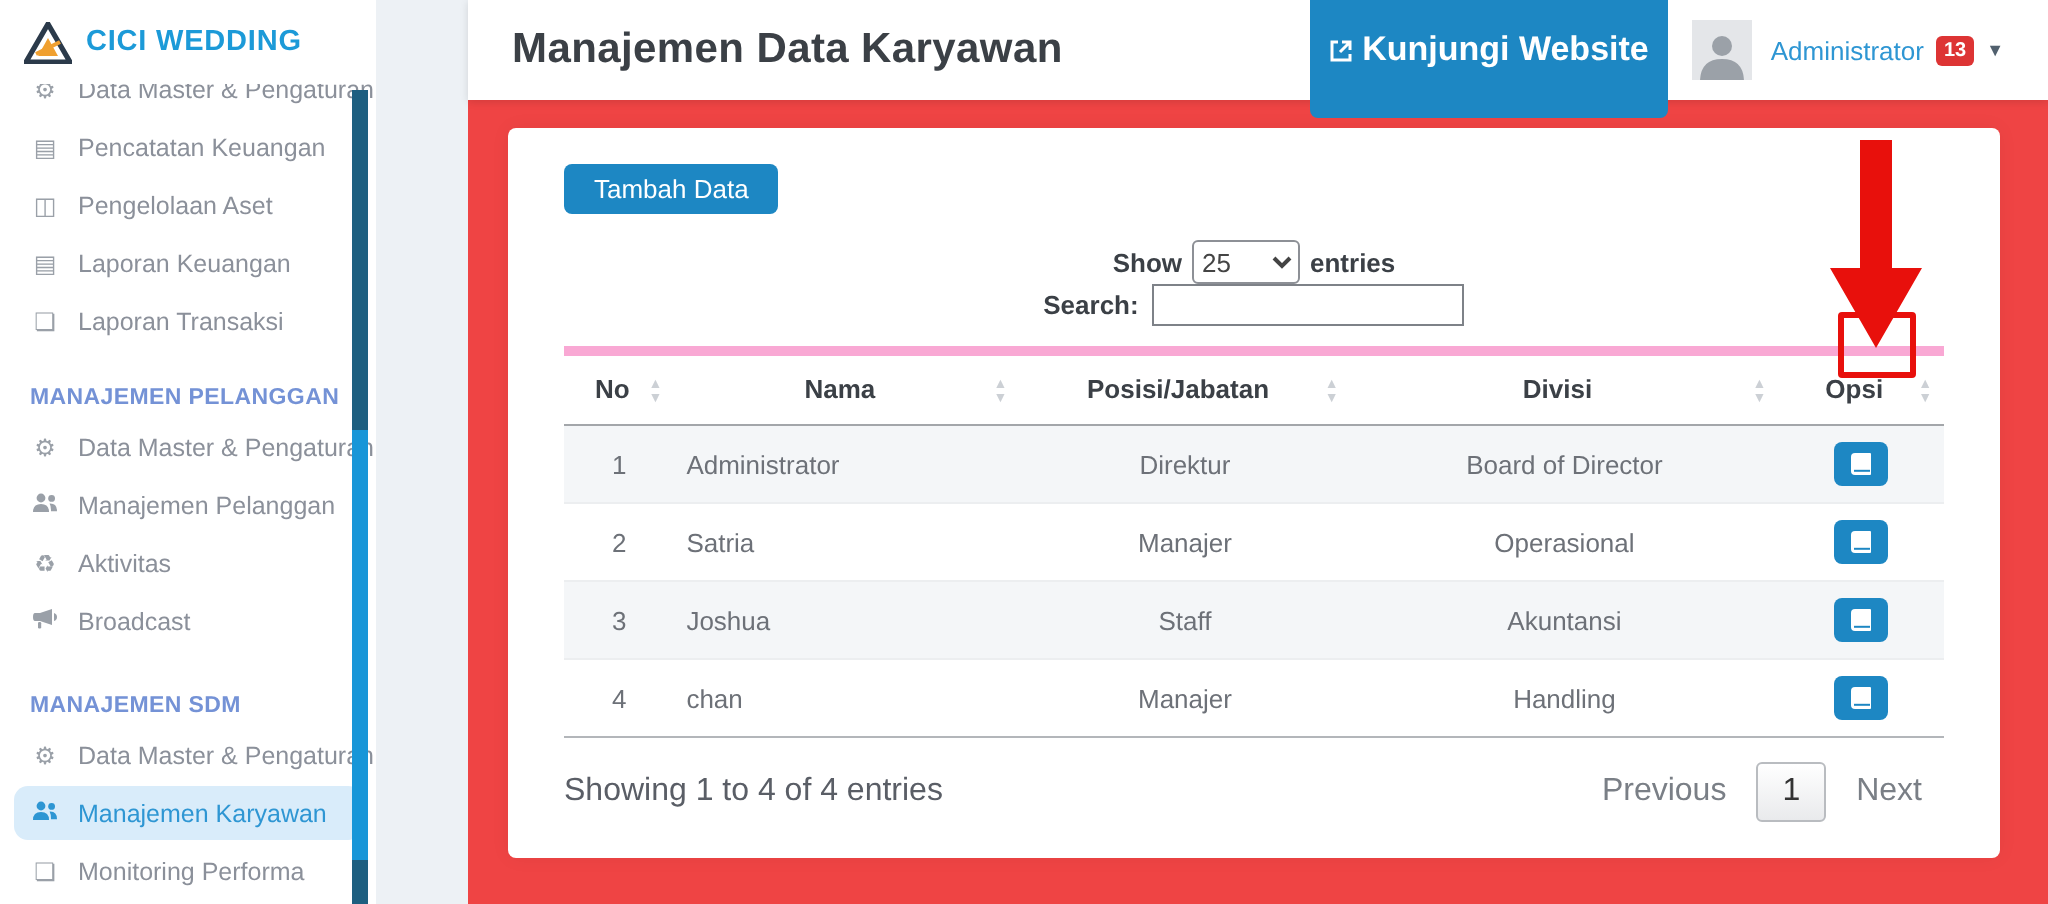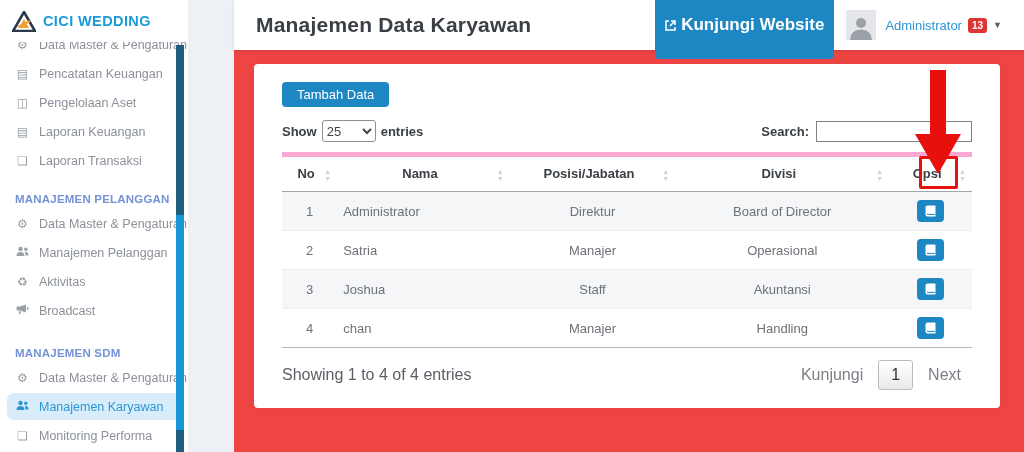--- a/index.html
+++ b/index.html
@@ -27,21 +27,21 @@
   .topbar { height:50px; background:#fff; box-shadow:0 1px 4px rgba(0,0,0,.12); display:flex; align-items:center; padding:0 22px; position:relative; z-index:2; }
   .page-title { font-size:21px; font-weight:bold; color:#3b4046; letter-spacing:.2px; flex:1; }
   .visit-btn { background:#1d87c3; color:#fff; font-size:17px; font-weight:bold; padding:24px 10px; border-radius:4px; border:none; display:flex; align-items:center; gap:5px; cursor:pointer; font-family:"Liberation Sans",sans-serif;text-align:center; }
   .avatar { width:30px; height:30px; background:#e4e6e9; margin-left:12px; display:flex; align-items:flex-end; justify-content:center; overflow:hidden; cursor:pointer; }
   .user-name { color:#2e96d3; font-size:13px; margin-left:9px; cursor:pointer; }
   .user-badge { background:#dd3434; color:#fff; font-size:10px; font-weight:bold; border-radius:3px; padding:2px 4px; margin-left:6px; }
   .user-caret { color:#51606e; font-size:9px; margin-left:6px; cursor:pointer; }
 
   .card { position:absolute; left:20px; right:24px; top:64px; background:#fff; border-radius:4px; box-shadow:0 0 10px rgba(0,0,0,.05); padding:10px 28px 18px; }
   .add-btn { background:#1d87c3; color:#fff; font-size:13px; padding:5px 15px; border-radius:4px; border:none; margin-top:8px; cursor:pointer; font-family:"Liberation Sans",sans-serif; }
-  .controls { display:flex; justify-content:space-between; align-items:center; margin-top:13px; font-size:13px; font-weight:bold; color:#3b4046; }
+  .controls { display:flex; justify-content:space-between; align-items:center; margin-top:13px; font-size:13px; font-weight:bold; color:#3b4046;flex-direction:column; }
   .show-wrap { display:flex; align-items:center; }
   .len-select { margin:0 5px; font-size:13px; width:54px; height:22px; border:1px solid #8d9096; border-radius:3px; color:#444; background:#fff; font-family:"Liberation Sans",sans-serif; }
   .search-wrap { display:flex; align-items:center; }
   .search-input { width:156px; height:21px; border:1px solid #7e8288; margin-left:7px; font-size:13px; padding:0 4px; font-family:"Liberation Sans",sans-serif; }
 
   table { width:100%; border-collapse:collapse; margin-top:10px; font-size:13px; }
   thead th { padding:9px 6px; color:#3b4046; font-weight:bold; border-top:5px solid #f9a8d4; border-bottom:1px solid #a3a6aa; text-align:center; cursor:pointer; }
   .sort { float:right; color:#ccd0d5; font-size:7px; line-height:.95; text-align:center; margin-top:3px; }
   tbody td { padding:8px 6px; color:#6d7178; text-align:center; border-bottom:1px solid #eceef0; }
   tbody tr:nth-child(odd) { background:#f4f6f8; }
@@ -258,21 +258,21 @@
                 </svg>
             </button>
           </td>
         </tr>
       </tbody>
     </table>
 
     <div class="table-footer">
       <span>Showing 1 to 4 of 4 entries</span>
       <div class="paging">
-        <span class="page-link">Kunjungi</span>
+        <span class="page-link">Previous</span>
         <span class="page-num">1</span>
         <span class="page-link">Next</span>
       </div>
     </div>
   </div>
 </div>
 
 <svg class="anno-arrow" viewBox="0 0 46 104">
   <polygon points="15,0 31,0 31,64 46,64 23,104 0,64 15,64" fill="#e8100c"></polygon>
 </svg>

